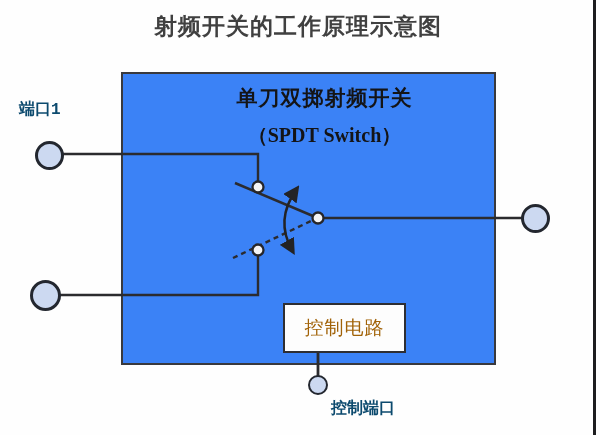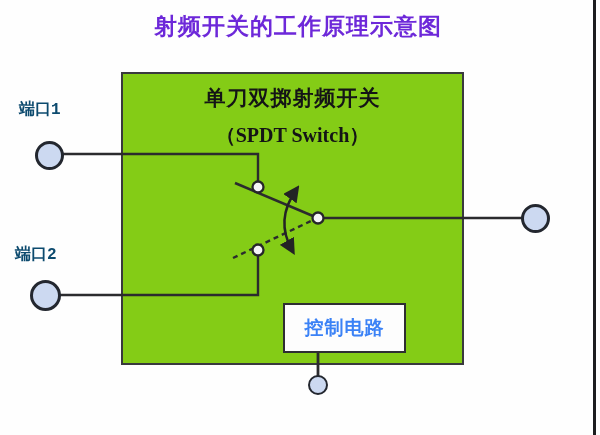--- a/index.html
+++ b/index.html
@@ -18,30 +18,31 @@
   }
   .main-title {
     position: absolute;
     top: 11px;
     left: 0;
     width: 596px;
     text-align: center;
     font-size: 23px;
     font-weight: bold;
     letter-spacing: 1px;
-    color: #6d28d9;
+    color: #404040;
   }
   .switch-box {
     position: absolute;
     left: 121px;
     top: 72px;
     width: 339px;
     height: 289px;
-    background: #84cc16;
+    background: #3b82f6;
     border: 2px solid #39393d;
+    padding-left: 32px;
   }
   .box-title-cn {
     margin-top: 10px;
     text-align: center;
     font-size: 21px;
     font-weight: bold;
     letter-spacing: 1px;
     color: #141416;
   }
   .box-title-en {
@@ -89,23 +90,23 @@
     height: 50px;
     background: #fdfdfd;
     border: 2px solid #2e2e32;
     box-sizing: border-box;
     display: flex;
     align-items: center;
     justify-content: center;
   }
   .control-box-label {
     font-size: 19px;
-    font-weight: bold;
+    font-weight: normal;
     letter-spacing: 1px;
-    color: #3b82f6;
+    color: #a16207;
   }
   .page-edge-line {
     position: absolute;
     left: 593px;
     top: 0;
     width: 3px;
     height: 435px;
     background: #1d1d1f;
   }
 </style>
@@ -146,21 +147,21 @@
     <circle cx="258" cy="250" r="5.5" fill="#f4f4f6" stroke="#26262a" stroke-width="2.3"></circle>
     <circle cx="318" cy="218" r="5.5" fill="#f4f4f6" stroke="#26262a" stroke-width="2.3"></circle>
   </svg>
 
   <div class="port-circle port1-circle"></div>
   <div class="port-circle port2-circle"></div>
   <div class="port-circle port3-circle"></div>
   <div class="port-circle control-port-circle"></div>
 
   <div class="port-label port1-label">端口1</div>
-  <div class="port-label port2-label">端口2</div>
+  <div class="port-label control-port-label">控制端口</div>
 
   <div class="control-box">
     <span class="control-box-label">控制电路</span>
   </div>
 
   <div class="page-edge-line"></div>
 
 </div>
 
 </body></html>

